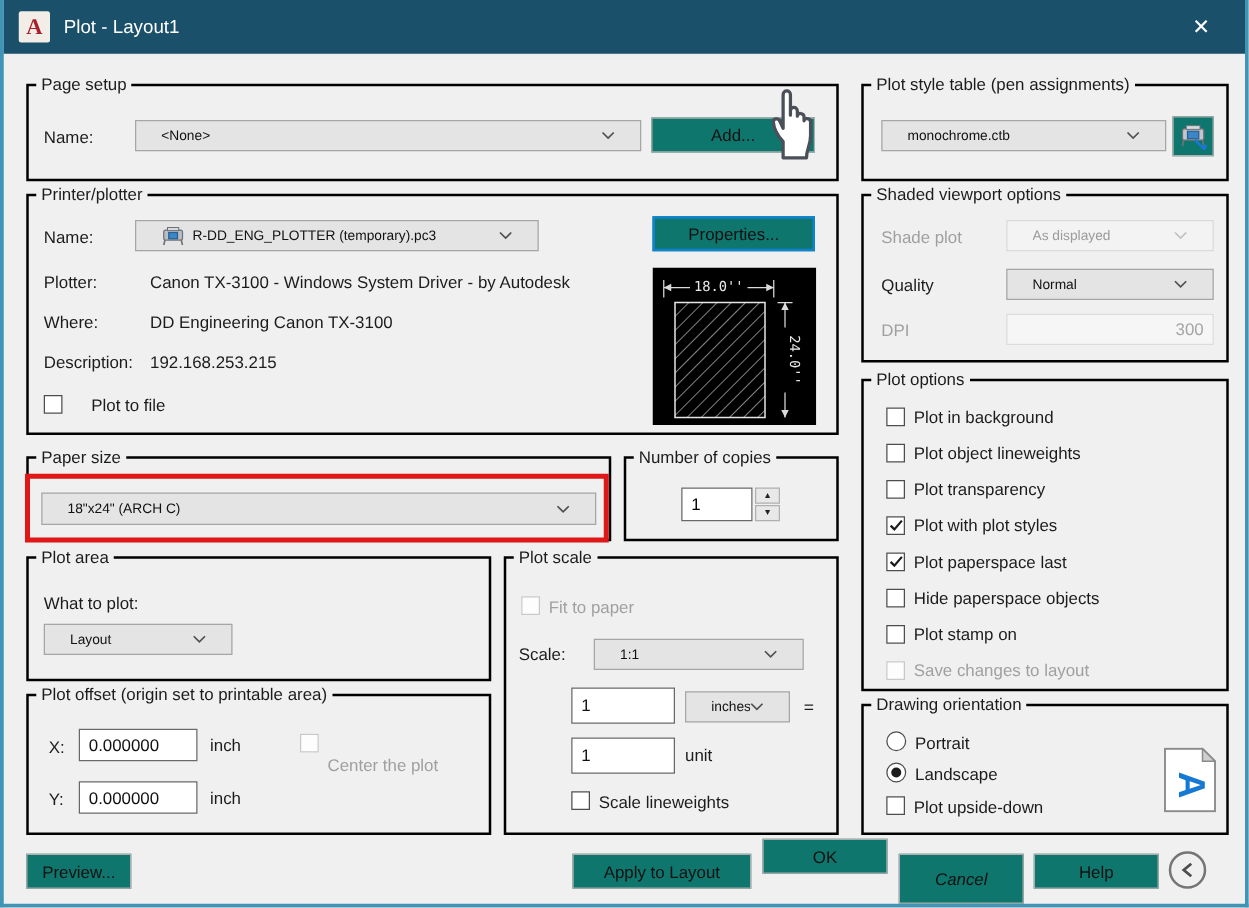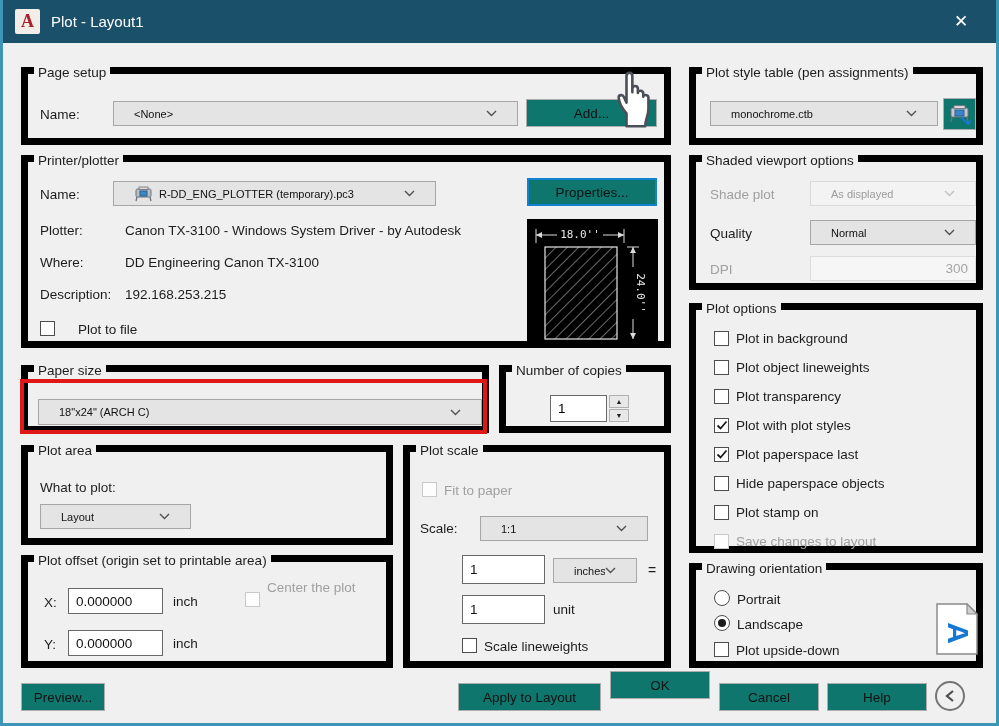--- a/index.html
+++ b/index.html
@@ -8,21 +8,21 @@
          border-left:3px solid #3e95b5; border-right:3px solid #3e95b5; border-bottom:3px solid #3e95b5;
          overflow:hidden; }
   .titlebar { position:absolute; top:0; left:-3px; right:-3px; height:43px; background:#1a506a;
               display:flex; align-items:center; padding-left:15px; }
   .app-icon { width:25px; height:25px; background:#f2ede6; border-radius:2px; display:flex;
               align-items:center; justify-content:center; font-family:"Liberation Serif",serif;
               font-weight:bold; font-size:18px; color:#a81f2d; }
   .title-text { color:#ffffff; font-size:15px; margin-left:11px; }
   .close-x { position:absolute; right:16px; top:0; height:43px; width:44px; display:flex;
              align-items:center; justify-content:center; color:#fff; font-size:17px; cursor:default; }
-  .grp { position:absolute; border:7px solid #000000; }
+  .grp { position:absolute; border:2px solid #000000; }
   .grplabel { position:absolute; top:-9px; left:6px; background:#f0f0f0; padding:0 4px;
               font-size:13.5px; color:#1c1c1c; white-space:nowrap; }
   .lbl { position:absolute; font-size:13.5px; color:#1c1c1c; white-space:nowrap; }
   .lbl.dis { color:#a0a0a0; }
   .combo { position:absolute; background:#e4e4e4; border:1px solid #a6a6a6; display:flex;
            align-items:center; padding:0 20px; font-size:11px; color:#111; }
   .combo .val { flex:1; overflow:hidden; white-space:nowrap; }
   .combo .chev { display:flex; align-items:center; }
   .combo.dis { background:#f3f3f3; border-color:#dadada; color:#9b9b9b; }
   .field { position:absolute; background:#ffffff; border:1px solid #686868; font-size:13.5px;
@@ -171,21 +171,21 @@
         </span>
     </div>
   </div>
 
   <div class="grp" style="left:18px; top:555px; width:372px; height:113px;">
     <span class="grplabel">Plot offset (origin set to printable area)</span>
     <span class="lbl" style="left:16px; top:33px;">X:</span>
     <input class="field" style="left: 40px; top: 26px; width: 95px; height: 26px;" value="0.000000">
     <span class="lbl" style="left:145px; top:32px;">inch</span>
     <span class="cb disabled" style="left:217px; top:30px;"></span>
-    <span class="lbl dis" style="left:239px; top:18px;">Center the plot</span>
+    <span class="lbl dis" style="left:239px; top:48px;">Center the plot</span>
     <span class="lbl" style="left:16px; top:75px;">Y:</span>
     <input class="field" style="left: 40px; top: 68px; width: 95px; height: 26px;" value="0.000000">
     <span class="lbl" style="left:145px; top:74px;">inch</span>
   </div>
 
   <div class="grp" style="left:400px; top:445px; width:268px; height:223px;">
     <span class="grplabel">Plot scale</span>
     <span class="cb disabled" style="left:12px; top:30px;"></span>
     <span class="lbl dis" style="left:34px; top:31px;">Fit to paper</span>
     <span class="lbl" style="left:10px; top:69px;">Scale:</span>
@@ -323,21 +323,21 @@
         <path d="M1 1 H31 L41 11 V51 H1 Z" fill="#ffffff" stroke="#8a8a8a" stroke-width="1.5"></path>
         <path d="M31 1 L31 11 L41 11 Z" fill="#cfcfcf" stroke="#8a8a8a" stroke-width="1.2"></path>
         <text x="20" y="30" transform="rotate(90 20 30)" text-anchor="middle" dominant-baseline="middle" font-family="Liberation Sans, sans-serif" font-weight="bold" font-size="30" fill="#1578d2">A</text>
       </svg>
     </span>
   </div>
 
   <div class="btn" style="left:18px; top:683px; width:84px; height:28px;">Preview...</div>
   <div class="btn" style="left:455px; top:683px; width:143px; height:28px;">Apply to Layout</div>
   <div class="btn" style="left:607px; top:671px; width:100px; height:28px;">OK</div>
-  <div class="btn" style="left:716px; top:683px; width:100px; height:28px;">Cancel</div>
+  <div class="btn" style="left:716px; top:683px; width:100px; height:40px;font-style:italic;">Cancel</div>
   <div class="btn" style="left:824px; top:683px; width:100px; height:28px;">Help</div>
   <div class="circle-btn" style="left:932px; top:681px;">
     <svg width="12" height="14" viewBox="0 0 12 14">
         <path d="M9 2 L3 7 L9 12" stroke="#4d4d4d" stroke-width="2.2" fill="none"></path>
       </svg>
   </div>
 
   <div class="cursor-layer" style="left:604px; top:64px;">
     <svg width="52" height="66" viewBox="0 0 32 40">
       <path d="M12 38 L12 30 C10.2 28 7.5 24 7.2 20.5 C7 18.6 9.6 18.2 10.4 20 L12 23.5 L12 7 C12 4.4 15.6 4.4 15.6 7 L15.6 17 L15.6 15 C15.6 12.6 19 12.6 19 15 L19 17.5 C19 15.6 22.3 15.8 22.3 17.8 L22.3 19.8 C22.3 18.2 25.5 18.4 25.5 20.4 L25.5 27 C25.5 32 23.5 33.5 23.5 38 Z" fill="#ffffff" stroke="#4a4f58" stroke-width="1.6" stroke-linejoin="round"></path>

